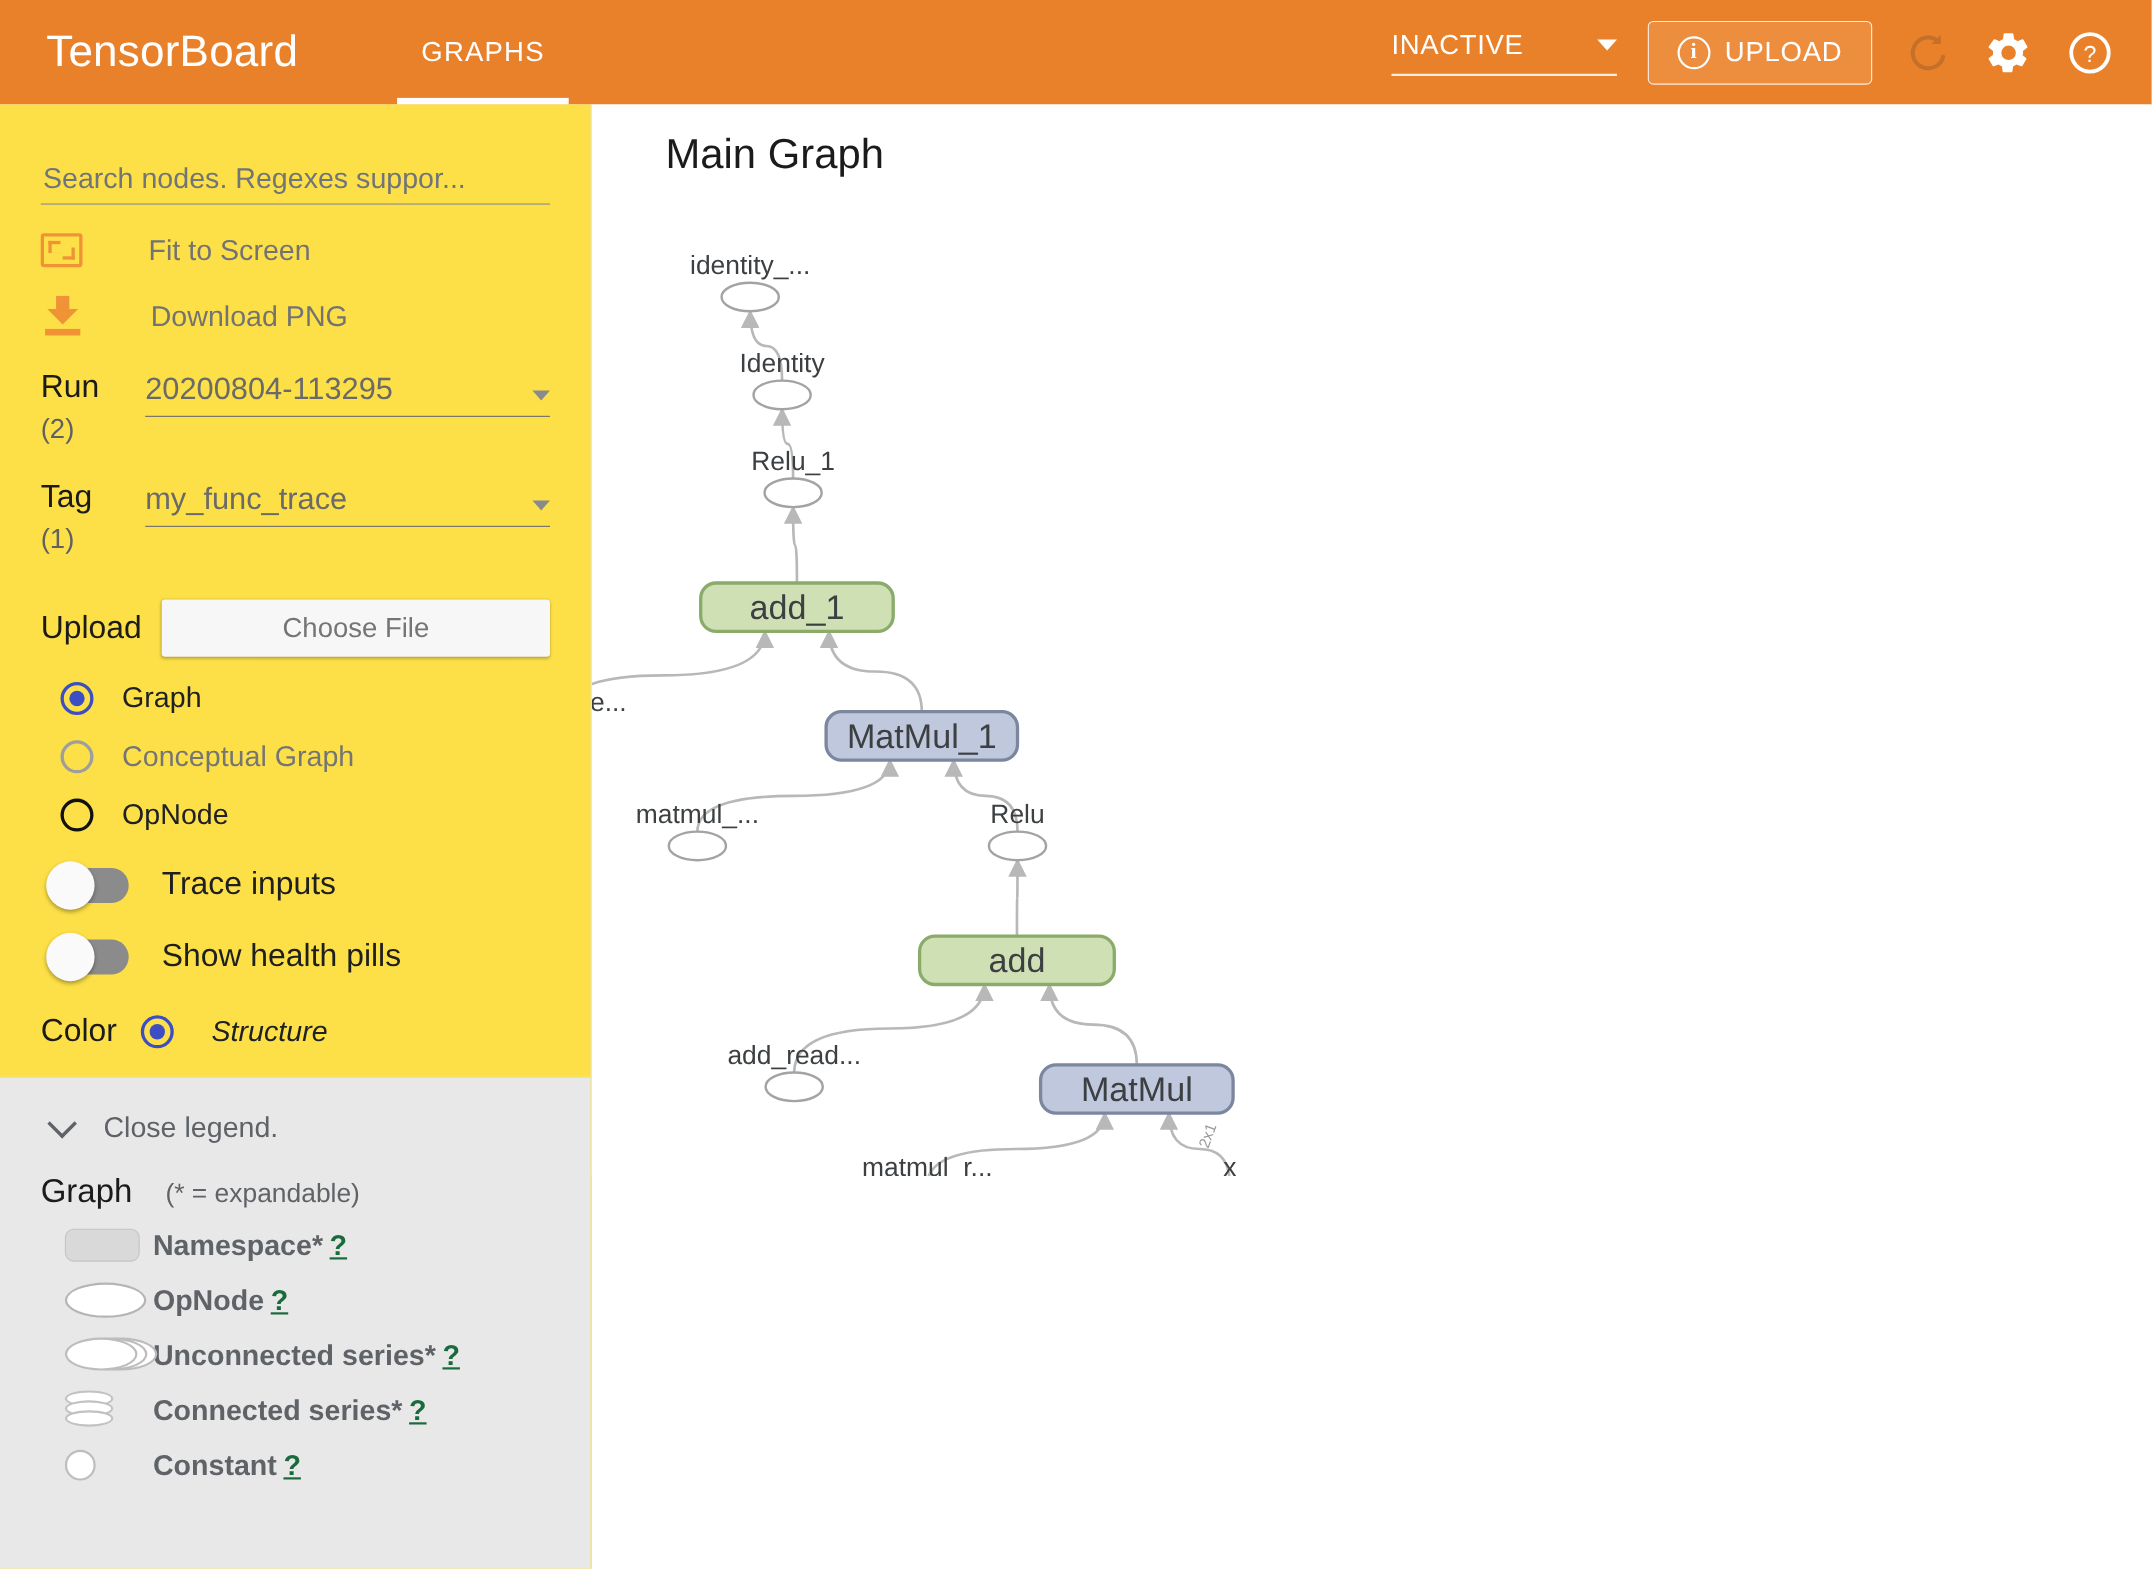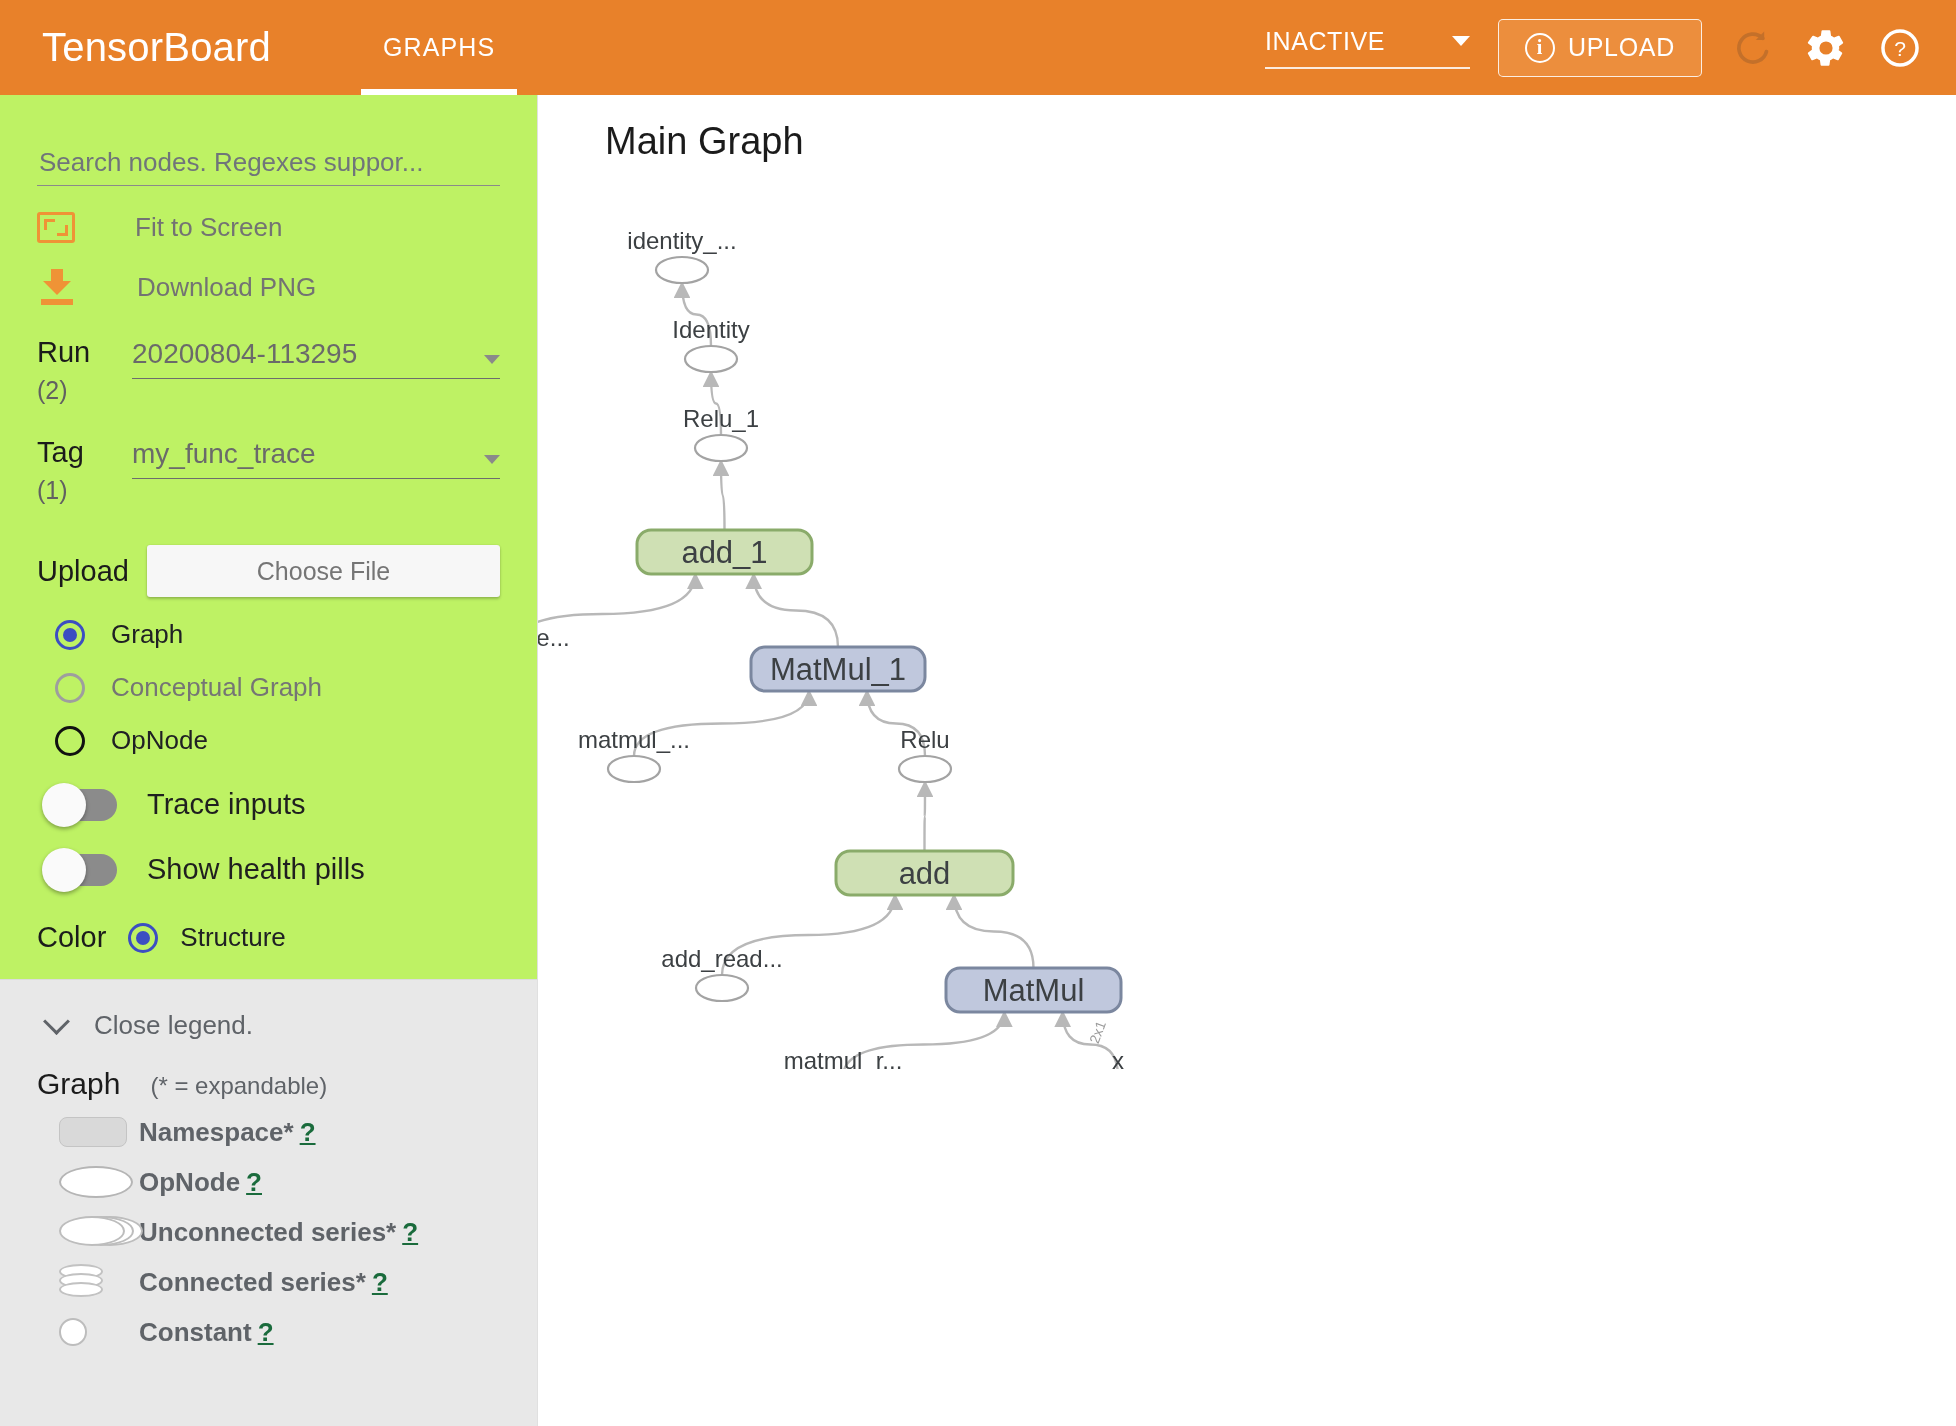--- a/index.html
+++ b/index.html
@@ -77,21 +77,21 @@
   }
   .tb-icon {
     margin-left: 30px; cursor: pointer;
     display: flex; align-items: center; justify-content: center;
   }
 
   
   #sidebar {
     position: absolute; left: 0; top: 95px;
     width: 538px; height: 1331px;
-    background: #bef264;
+    background: #fde047;
     border-right: 1px solid #e0e0e0;
     overflow: hidden;
   }
   #sidebar-top { padding: 0 37px; }
 
   #search-input {
     margin-top: 45px;
     width: 463px; height: 46px;
     border: none; border-bottom: 1.5px solid #8a8a8a;
     background: transparent;
@@ -198,21 +198,21 @@
     box-shadow: 0 2px 4px rgba(0,0,0,.35);
   }
   .toggle-label { margin-left: 30px; font-size: 29px; color: #1f1f1f; }
 
   #color-row {
     display: flex; align-items: center;
     margin-top: 36px; padding-bottom: 26px;
   }
   #color-row .field-label { font-size: 29px; }
   #color-row .radio { margin-left: 22px; }
-  #color-row .radio-label { font-size: 26px; margin-left: 22px; }
+  #color-row .radio-label { font-size: 26px; margin-left: 34px; font-style: italic; }
 
   #legend {
     border-top: 1px solid #dcdcdc;
     background: #e8e8e8;
     padding: 30px 37px 0 37px;
     height: 100%;
   }
   #close-legend { display: flex; align-items: center; cursor: pointer; }
   .chev-down {
     width: 19px; height: 19px;

